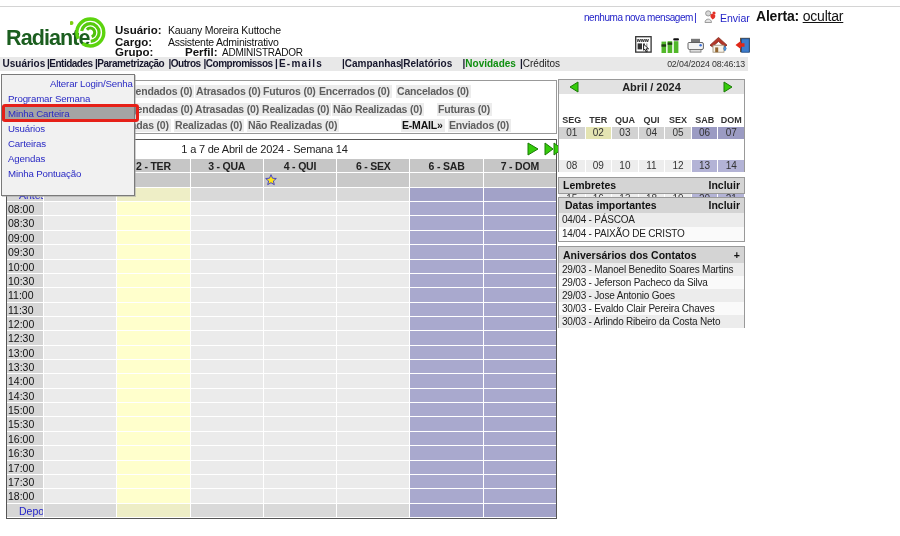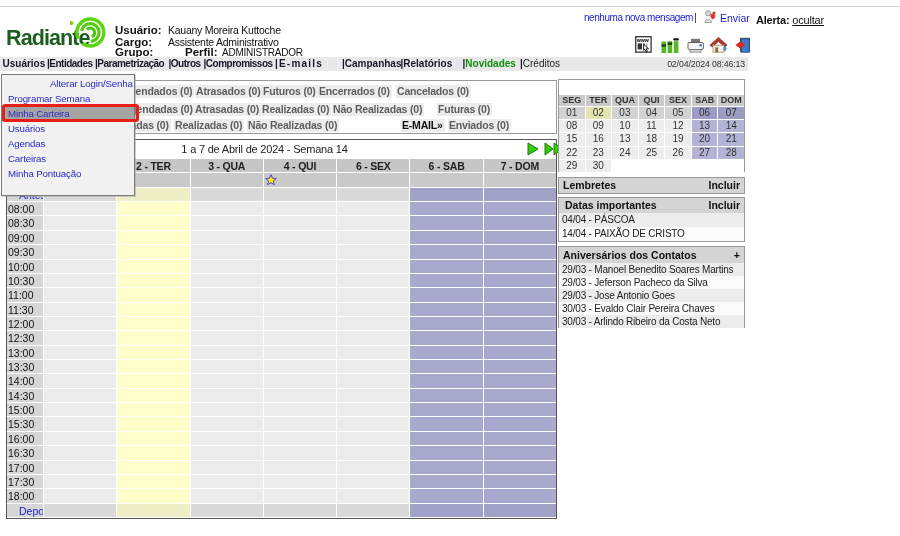--- a/index.html
+++ b/index.html
@@ -5,21 +5,21 @@
 * { margin:0; padding:0; box-sizing:border-box; }
 body { font-family:"Liberation Sans", sans-serif; background:#fff; }
 #page { position:relative; width:900px; height:536px; background:#fff; overflow:hidden; }
 .abs { position:absolute; }
 
 #topline { left:0; top:6px; width:900px; height:1px; background:#d4d4d4; }
 #logo { left:6px; top:26px; font-size:21.5px; font-weight:bold; color:#1b5e1f; letter-spacing:-0.9px; }
 .ulbl { font-weight:bold; color:#111; font-size:11.5px; }
 .uval { color:#111; font-size:10.5px; letter-spacing:-0.25px; }
 #msgline { top:12px; left:584px; font-size:10px; color:#2323c8; letter-spacing:-0.45px; }
-#alerta { top:14px; left:756px; font-size:11px; color:#111; letter-spacing:-0.2px;text-align:center; }
+#alerta { top:8px; left:756px; font-size:14px; color:#111; letter-spacing:-0.2px;text-align:center; }
 
 #menubar { left:0; top:57px; width:748px; height:14px; background:#e8e8e8; font-size:10px; font-weight:bold; color:#16162c; line-height:14px; white-space:nowrap; }
 #menubar .mi { position:absolute; top:0; white-space:pre; }
 #mdate { position:absolute; right:3px; top:0; font-weight:normal; font-size:8.8px; letter-spacing:-0.15px; color:#333; }
 
 #summary { left:6px; top:80px; width:551px; height:54px; border:1px solid #999; background:#fff; }
 .srow { position:absolute; height:13px; font-size:10.5px; font-weight:bold; color:#5e5e5e; letter-spacing:-0.2px; }
 .chunk { position:absolute; background:#ececec; padding:0 2px 0 1px; white-space:nowrap; height:13px; line-height:13px; }
 
 #grid { left:6px; top:139px; width:551px; height:380px; border:1px solid #555; background:#fff; }
@@ -41,21 +41,21 @@
 
 #dropdown { left:1px; top:74px; width:134px; height:122px; background:#f1f1f1; border:1px solid #7a7a7a; box-shadow:1px 1px 0 rgba(160,160,160,.5); z-index:5; }
 #dropdown .it { height:15px; line-height:15px; padding-left:6px; font-size:9.7px; letter-spacing:-0.15px; color:#2a2ac4; white-space:nowrap; }
 #dropdown .sel { background:#a4a4a4; }
 #redrect { left:2px; top:104px; width:137px; height:18px; border:3px solid #e62018; border-radius:3px; z-index:6; }
 
 .rbox { border:1px solid #999; background:#fff; }
 #mcal { left:558px; top:79px; width:187px; height:93px; }
 #mcal .mtitle { position:relative; height:14px; background:#e2e2e2; text-align:center; font-size:11px; font-weight:bold; color:#222; line-height:14px; }
 #mcgrid { position:absolute; left:0; top:15px; width:185px; height:77px; display:grid; grid-template-columns:repeat(7,1fr); grid-template-rows:11px repeat(5,1fr); gap:1px; background:#fff; }
-#mcgrid div { text-align:center; font-size:10px; color:#333; line-height:12px; }
+#mcgrid div { text-align:center; font-size:10px; color:#333; line-height:12px;margin-top:20px; }
 .mwd { background:#c9c9c9; font-weight:bold; font-size:9px !important; line-height:11px !important; }
 .mA { background:#d2d2d2; }   
 .mAy { background:#e4e4b2; }  
 .mAe { background:#9b9bc3; }  
 .mB { background:#ededed; }   
 .mBe { background:#b3b3d6; }
 #lembretes { left:558px; top:177px; width:187px; height:17px; }
 #datas { left:558px; top:197px; width:187px; height:45px; }
 #aniv { left:558px; top:246px; width:187px; height:82px; }
 .rhead { position:relative; background:#d4d4d4; font-size:10.5px; font-weight:bold; color:#111; padding:0 4px; line-height:15px; height:15px; }
@@ -383,27 +383,35 @@
         <div class="lvd"></div>
         <div class="lvd"></div>
       </div>
   </div>
 
   <div class="abs" id="dropdown">
     <div class="it" style="margin-top:1px;padding-left:48px;">Alterar Login/Senha</div>
     <div class="it">Programar Semana</div>
     <div class="it sel">Minha Carteira</div>
     <div class="it">Usuários</div>
+    <div class="it">Carteiras</div>
     <div class="it">Agendas</div>
-    <div class="it">Carteiras</div>
     <div class="it">Minha Pontuação</div>
   </div>
   <div class="abs" id="redrect"></div>
 
   <div class="abs rbox" id="mcal">
+    <div class="mtitle">Abril / 2024
+      <svg style="position:absolute; left:9px; top:1px;" width="11" height="12" viewBox="0 0 11 12">
+          <path d="M10 1 L2 6 L10 11 Z" fill="#35cc0a" stroke="#1a7a06" stroke-width="1"></path>
+        </svg>
+      <svg style="position:absolute; right:10px; top:1px;" width="11" height="12" viewBox="0 0 11 12">
+          <path d="M1 1 L9 6 L1 11 Z" fill="#35cc0a" stroke="#1a7a06" stroke-width="1"></path>
+        </svg>
+    </div>
     <div id="mcgrid">
         <div class="mwd">SEG</div>
         <div class="mwd">TER</div>
         <div class="mwd">QUA</div>
         <div class="mwd">QUI</div>
         <div class="mwd">SEX</div>
         <div class="mwd">SAB</div>
         <div class="mwd">DOM</div>
         <div class="mA">01</div>
         <div class="mAy">02</div>

